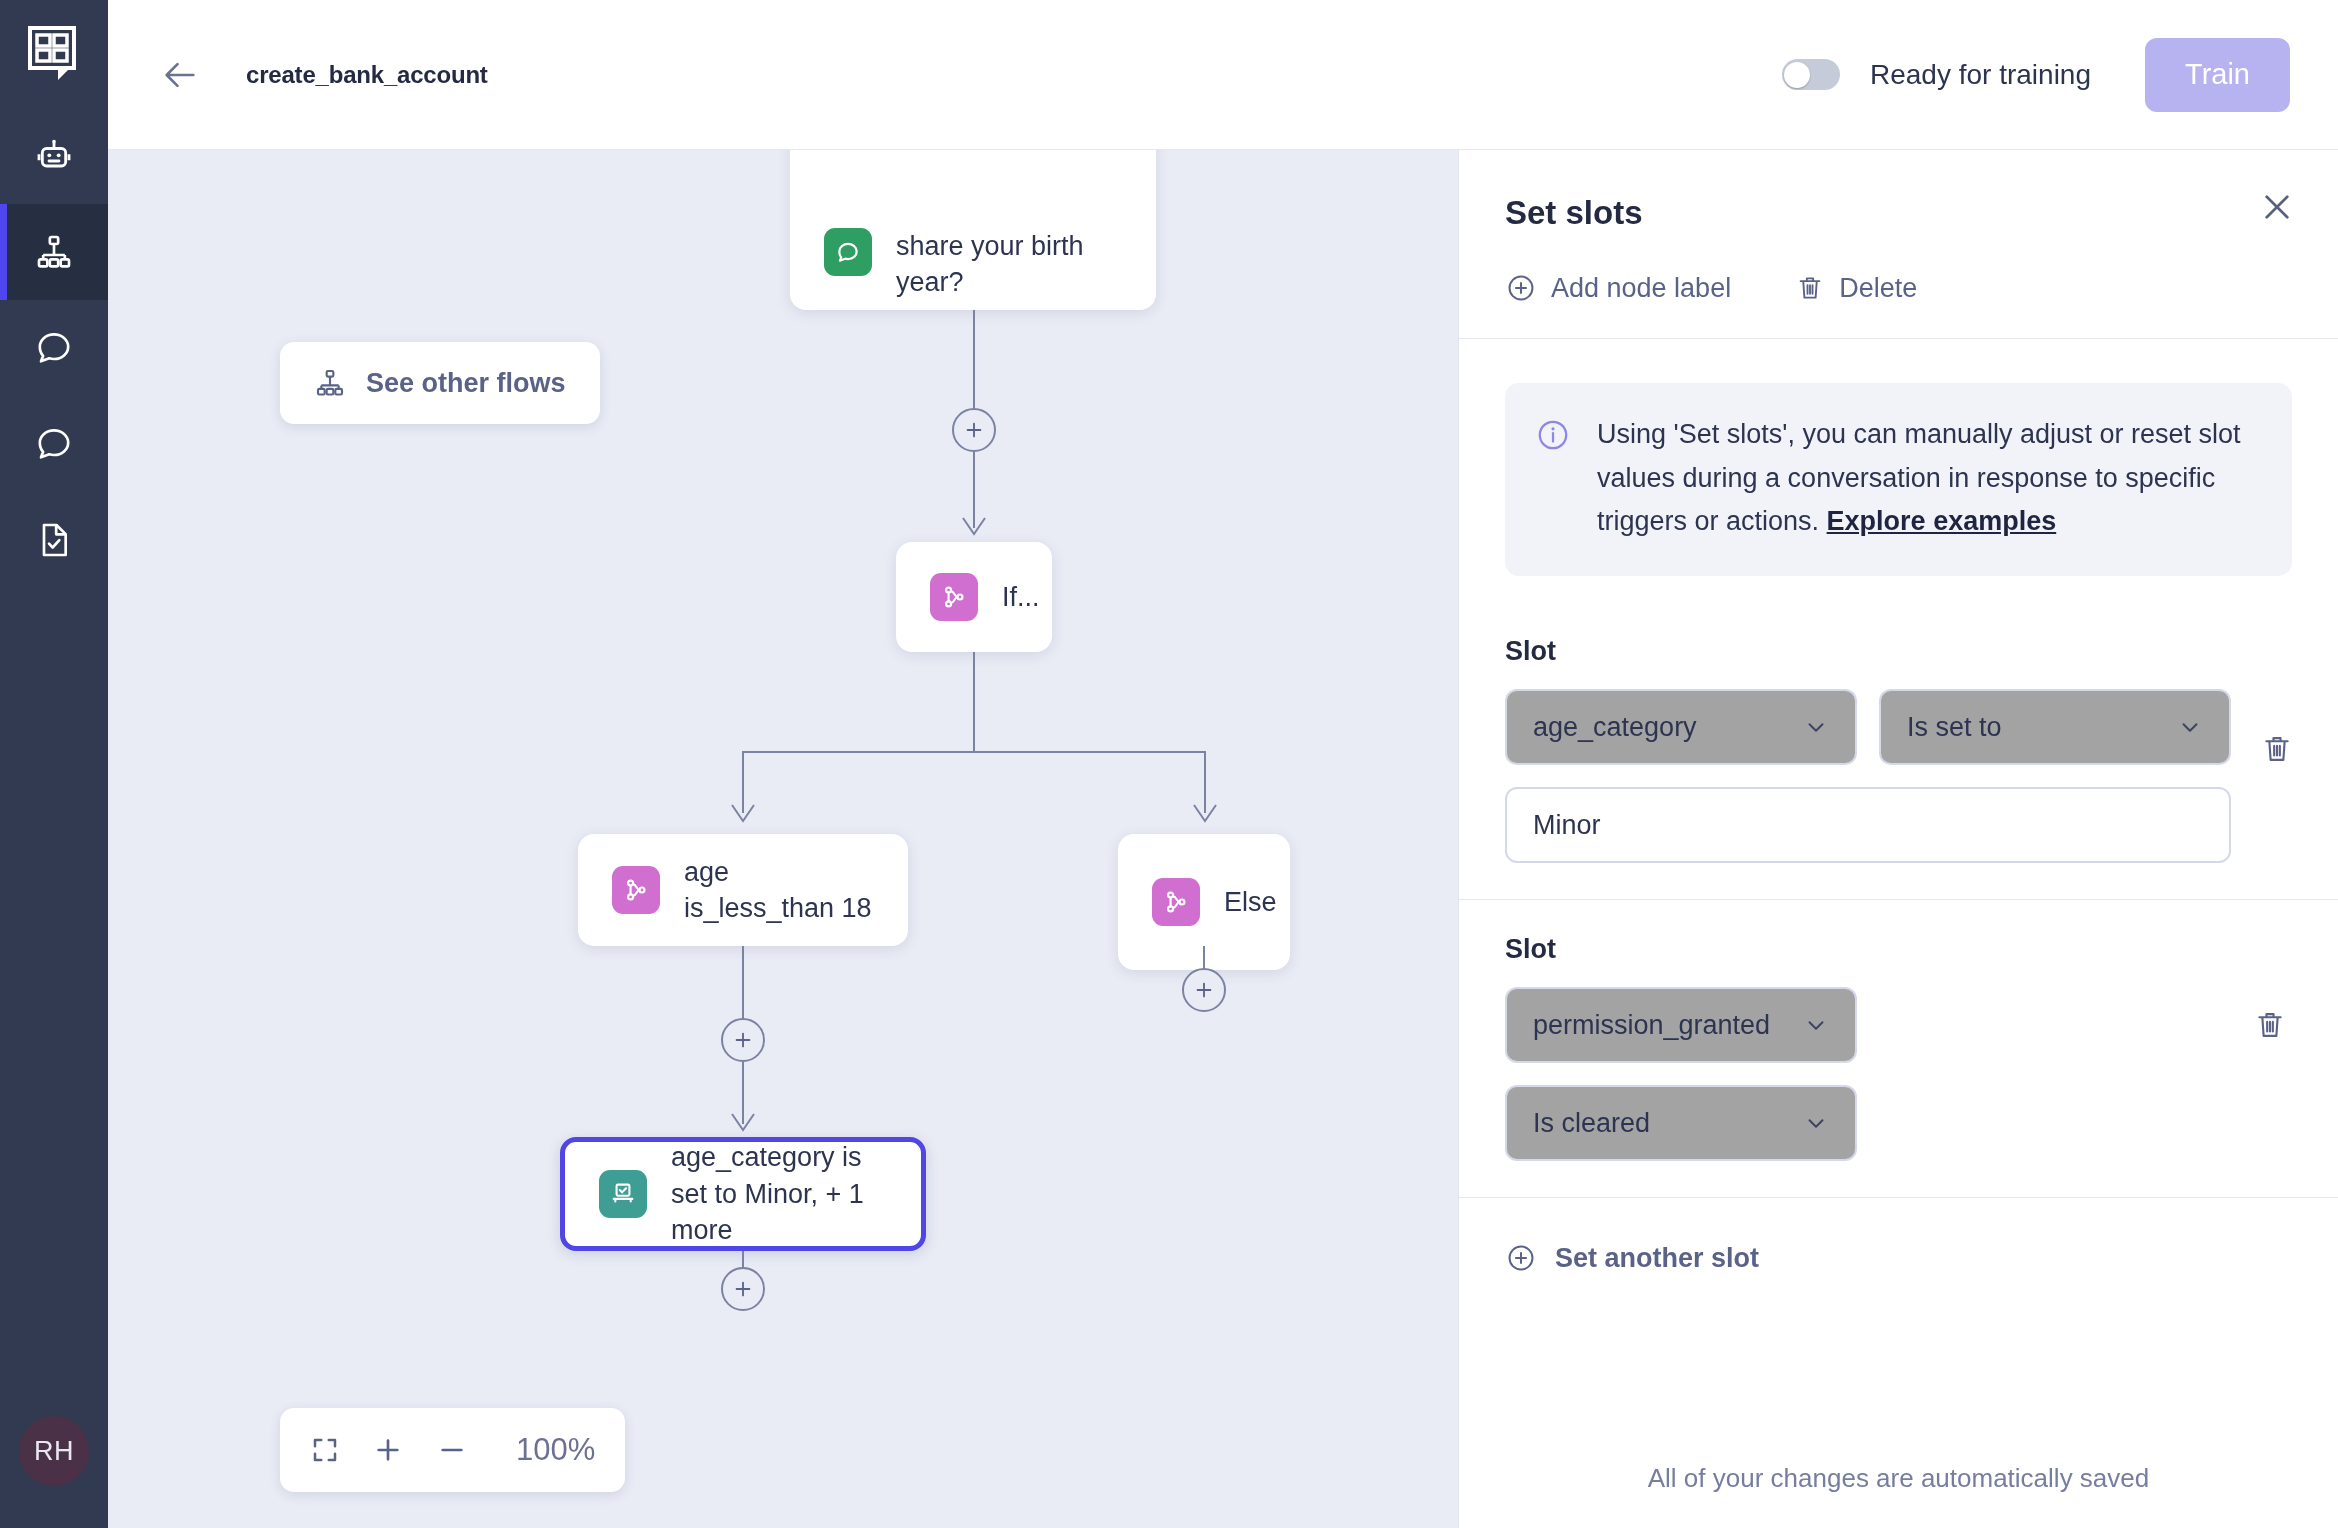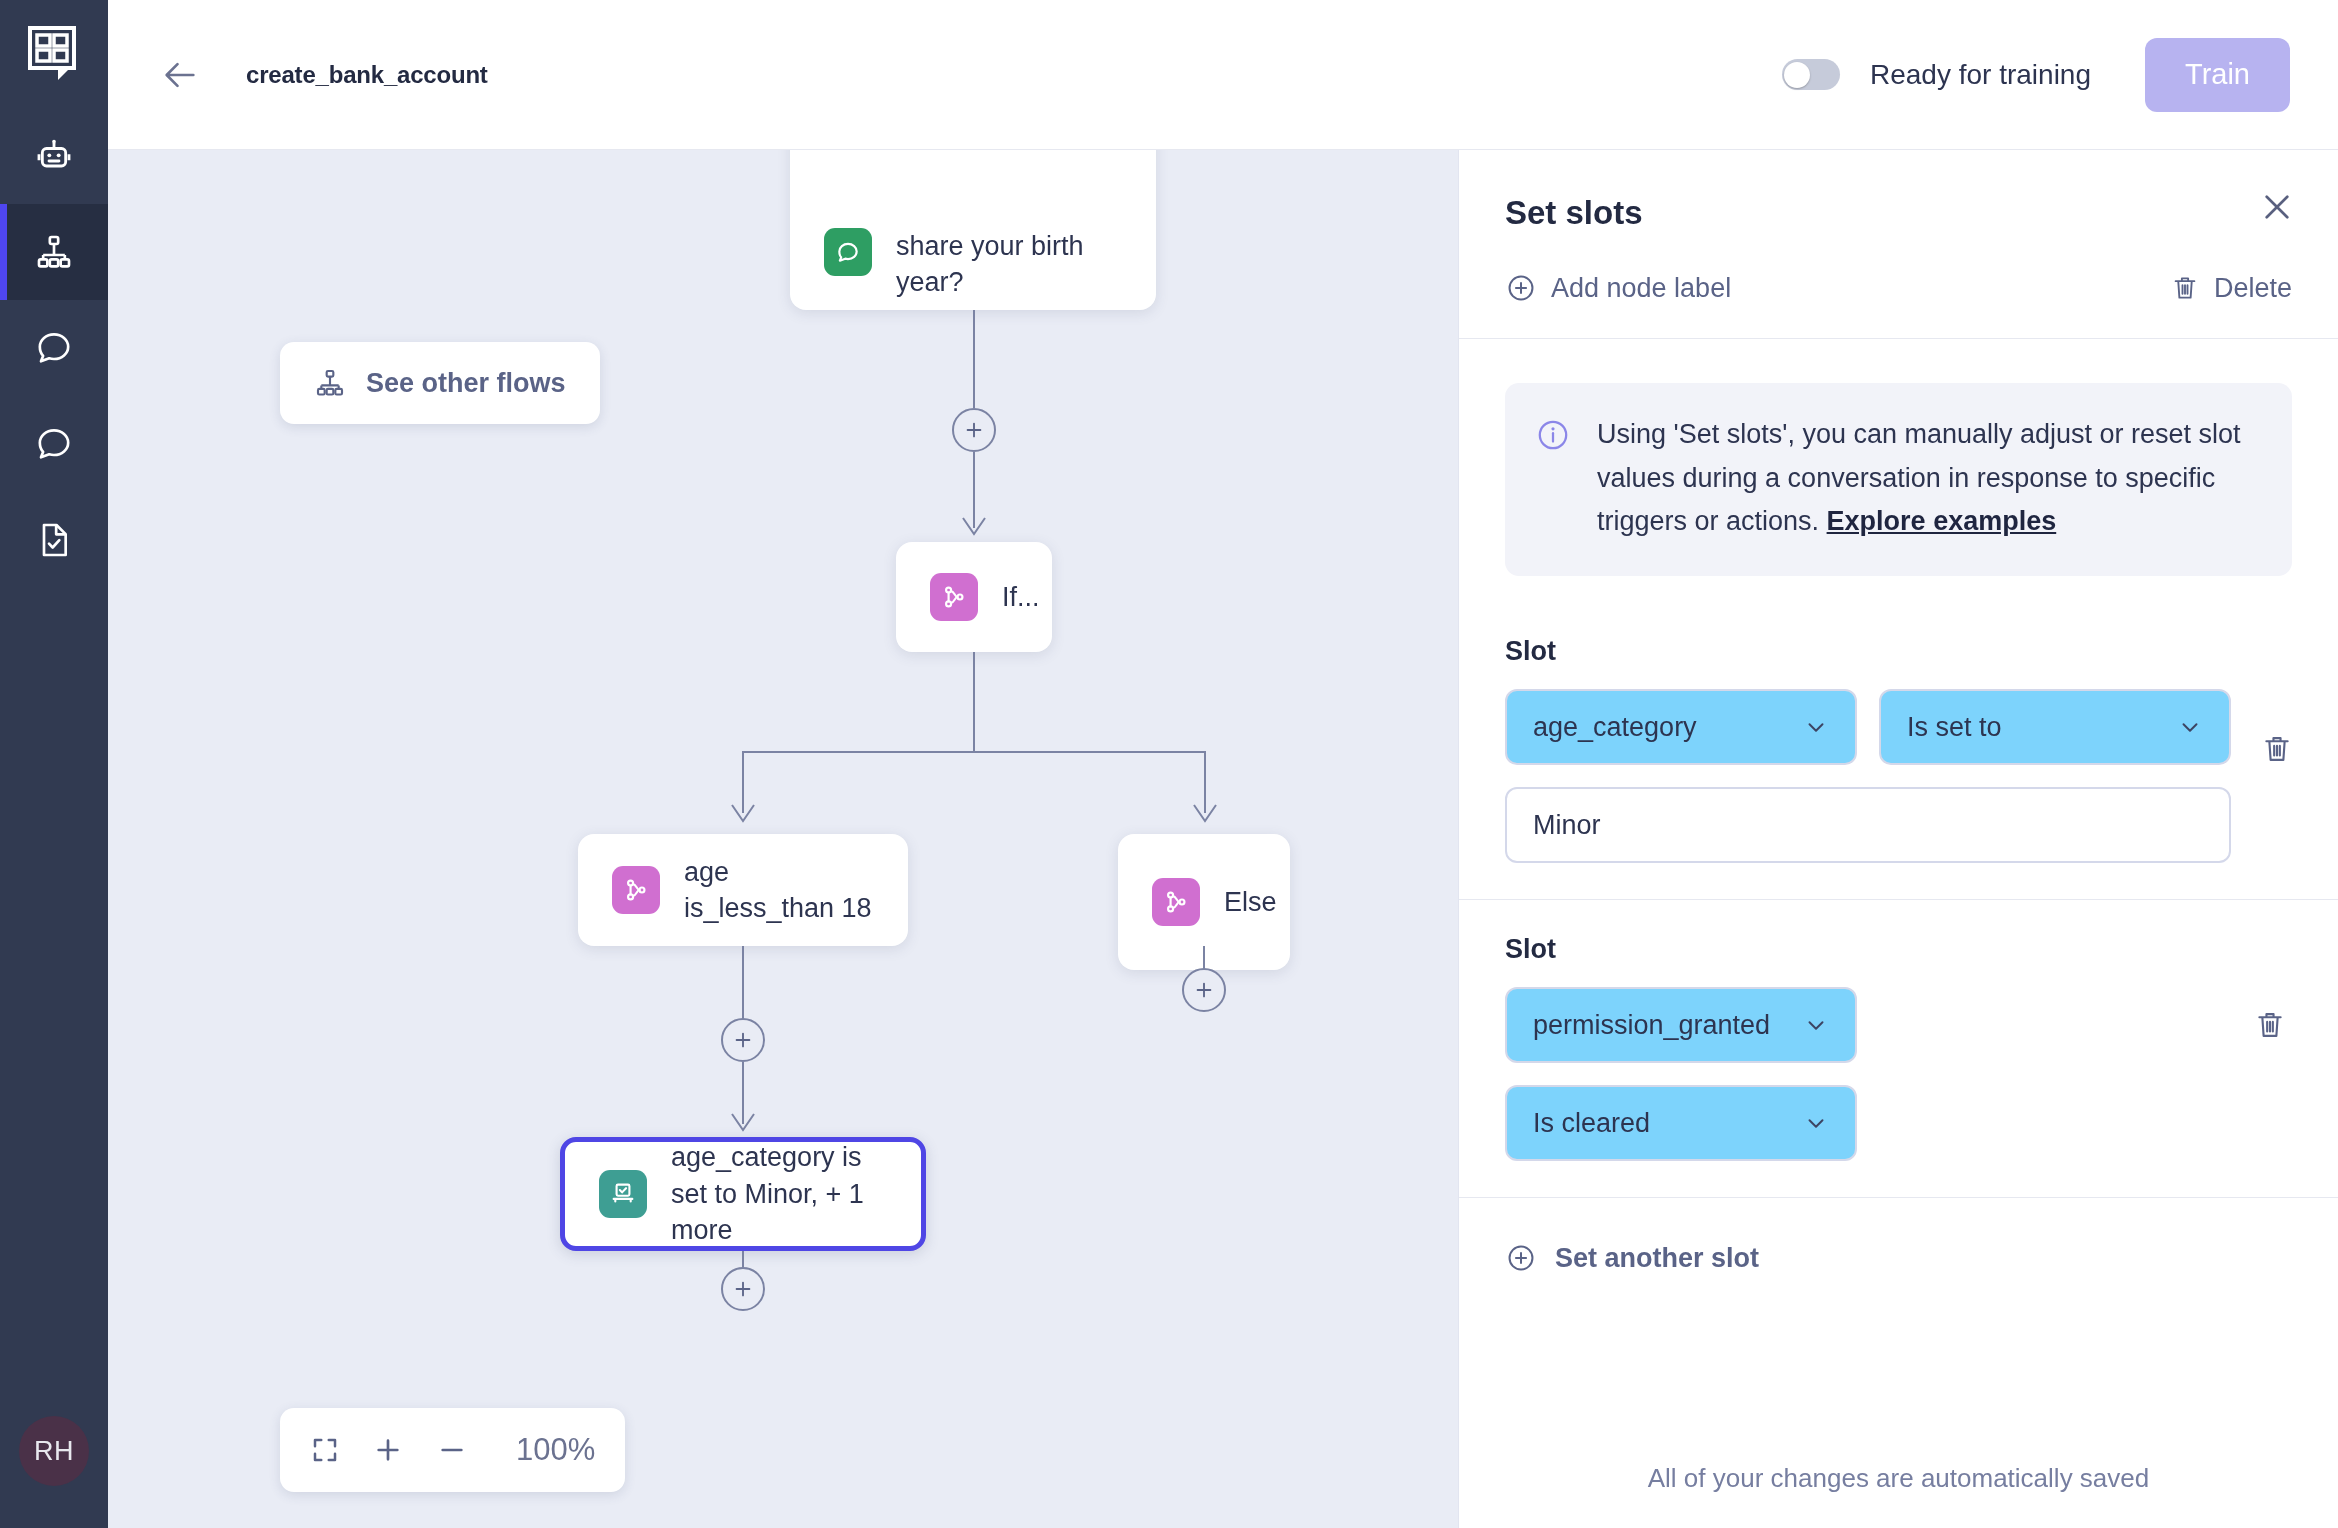--- a/index.html
+++ b/index.html
@@ -145,43 +145,42 @@
     position: relative;
   }
   .panel-head { padding: 44px 56px 0 46px; position: relative; }
   .panel-title { font-size: 33px; font-weight: bold; color: #232a42; }
   .close-x {
     position: absolute; right: 42px; top: 38px;
     width: 38px; height: 38px; cursor: pointer; color: #59607f;
   }
   .panel-actions {
     display: flex; align-items: center; gap: 64px;
-    padding: 40px 46px 34px 46px;
+    padding: 40px 36px 34px 46px;
     border-bottom: 1px solid #e6e8f0;
-    justify-content: space-between;
   }
   .act { display: flex; align-items: center; gap: 14px; cursor: pointer; color: #5a6387; }
   .act .lbl { font-size: 27px; }
 
   .info-box {
     margin: 44px 46px 0 46px;
     background: #f2f3f9; border-radius: 14px;
     padding: 30px 32px 32px 30px;
     display: flex; gap: 26px;
   }
   .info-text { font-size: 27px; line-height: 1.62; color: #2d3450; }
   .info-text a { color: #1f2540; font-weight: bold; text-decoration: underline; }
 
   .slot-group { padding: 34px 46px 36px 46px; border-bottom: 1px solid #e6e8f0; }
   .slot-label { font-size: 27px; font-weight: bold; color: #232a42; margin-bottom: 22px; }
   .slot-row { display: flex; align-items: flex-start; gap: 24px; }
   .slot-fields { flex: 1; display: flex; flex-wrap: wrap; gap: 22px; }
   .select {
     height: 76px; border: 2px solid #d4d8ea; border-radius: 12px;
-    background: #7dd3fc; display: flex; align-items: center;
+    background: #a3a3a3; display: flex; align-items: center;
     padding: 0 26px; justify-content: space-between; gap: 16px;
     font-size: 27px; color: #2d3450; cursor: pointer;
     width: 352px;
   }
   .select .chev { color: #3c4463; flex: 0 0 auto; }
   .value-input {
     height: 76px; border: 2px solid #d4d8ea; border-radius: 12px;
     background: #fff; display: flex; align-items: center;
     padding: 0 26px; font-size: 27px; color: #2d3450;
     width: 726px;

